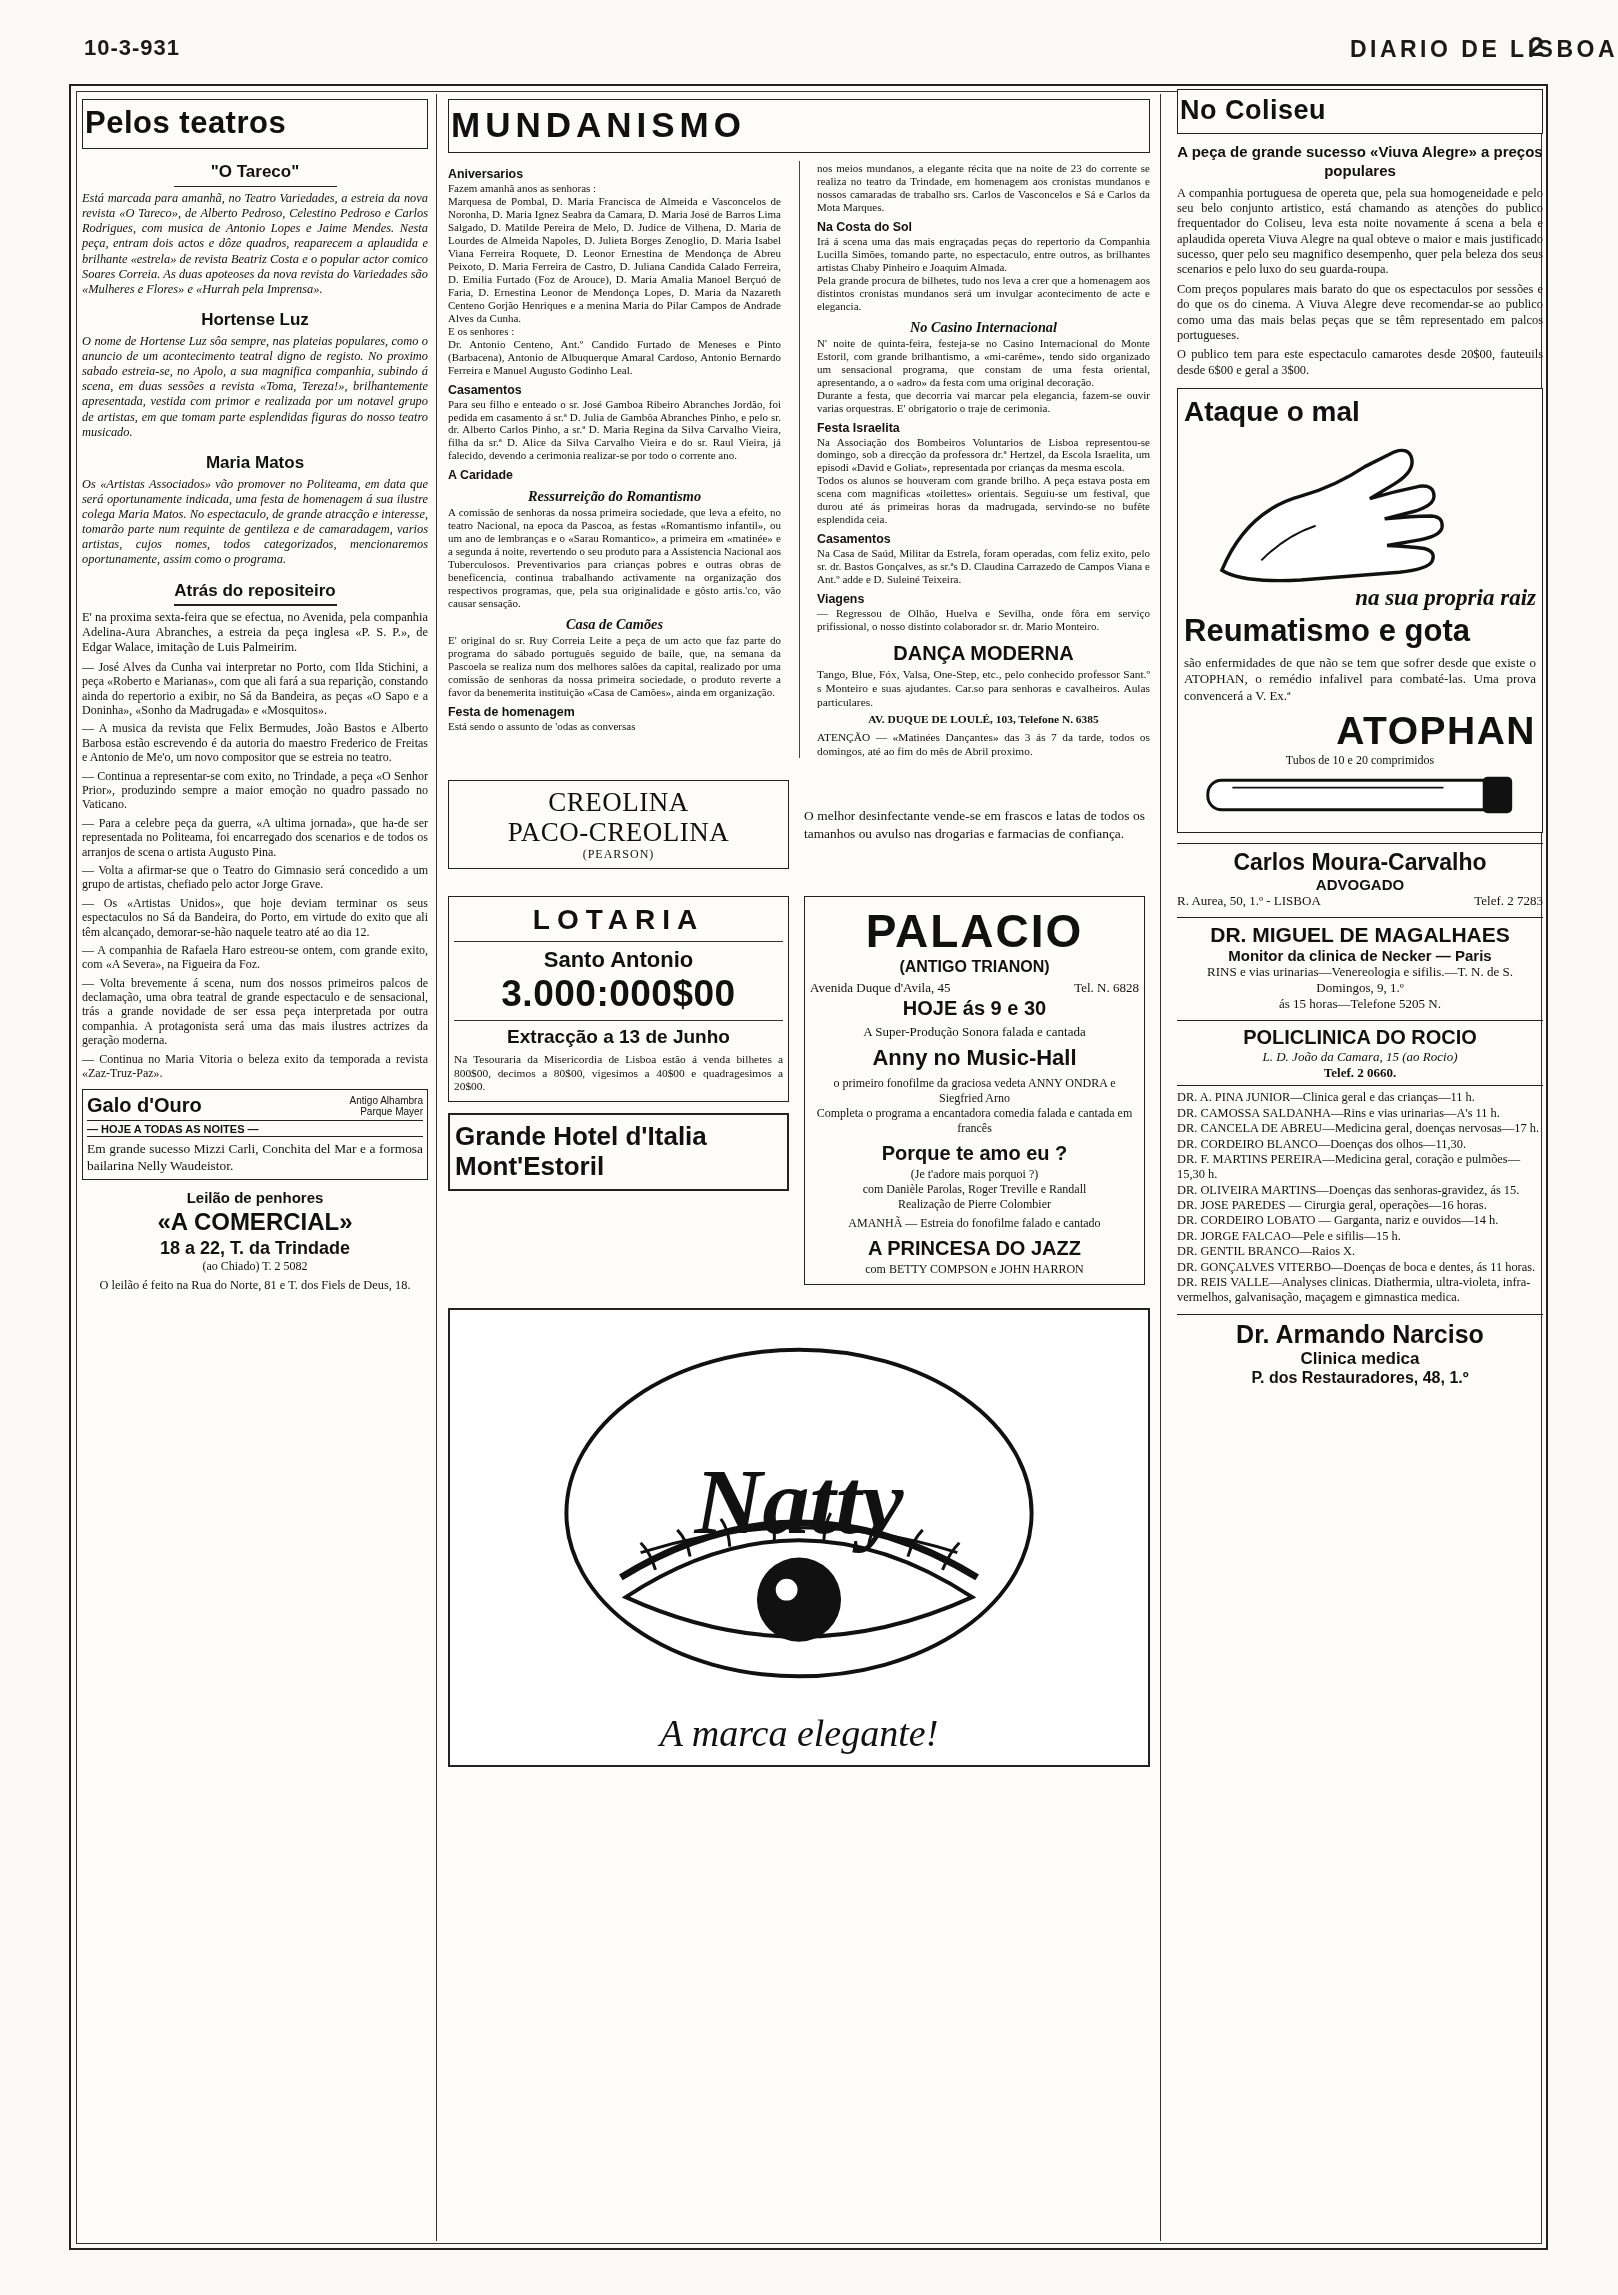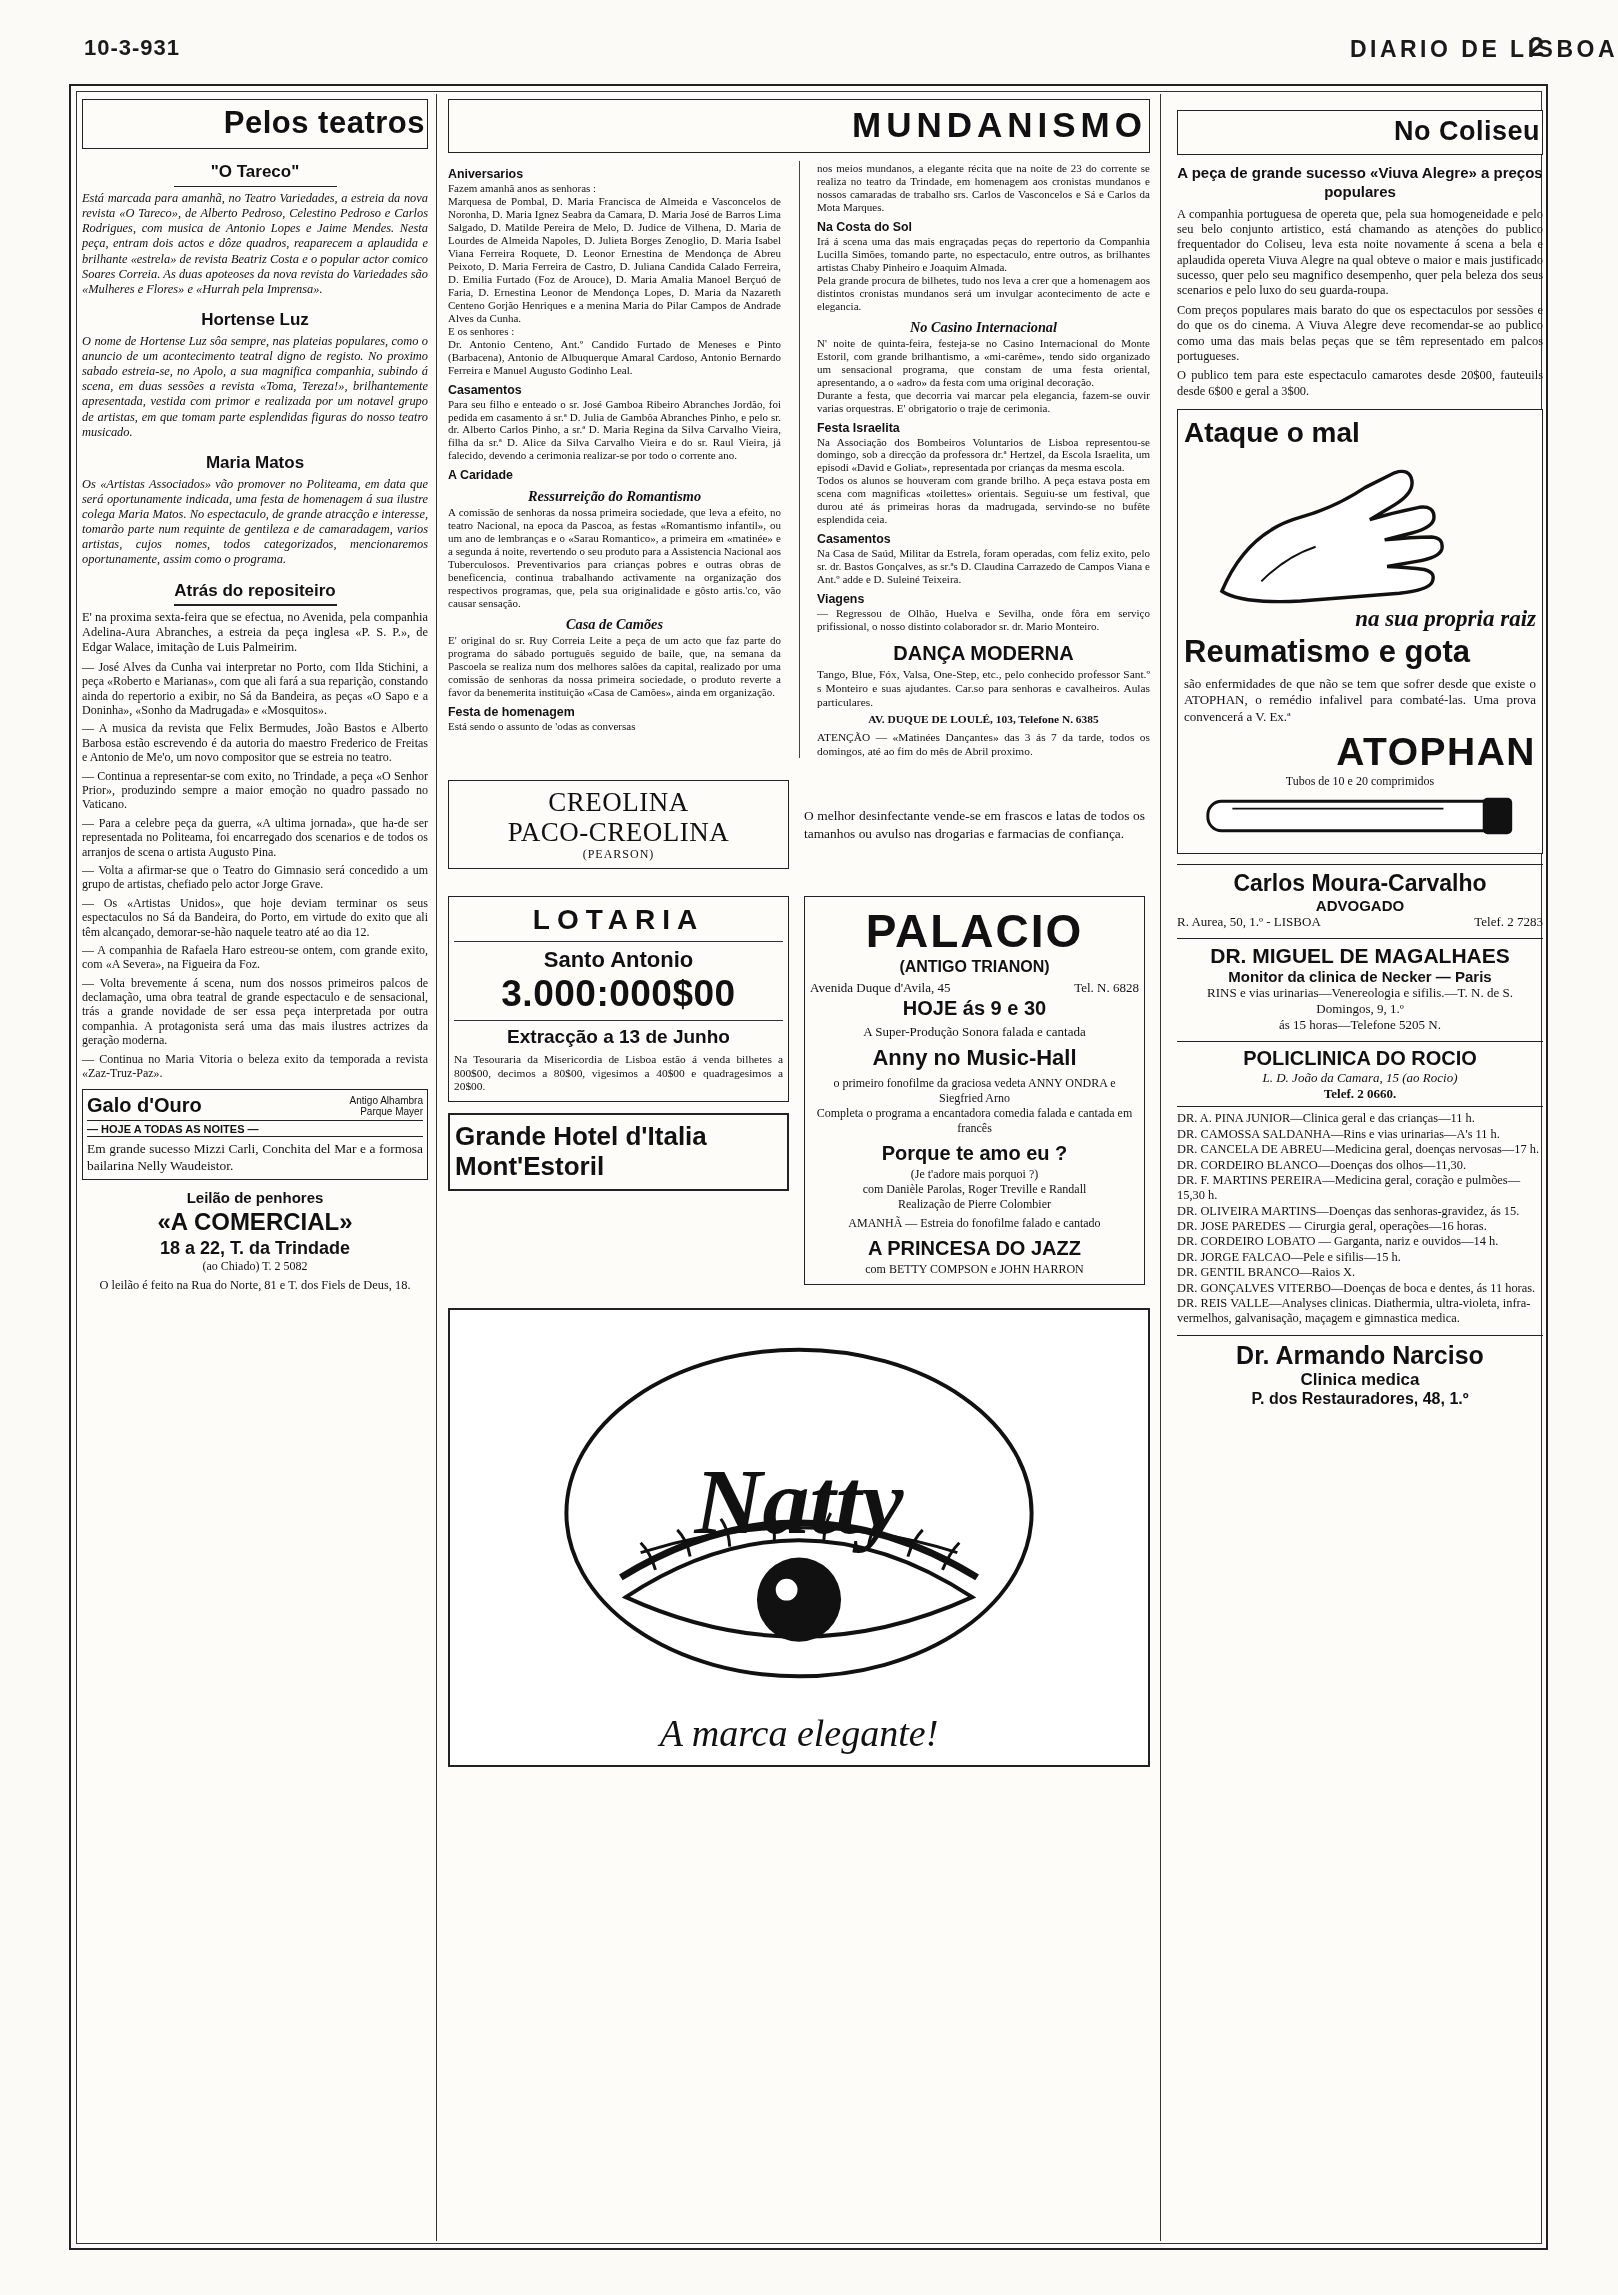--- a/index.html
+++ b/index.html
@@ -9,25 +9,25 @@
   .mast-date{position:absolute;left:84px;top:15px;font-family:"Liberation Sans",sans-serif;font-weight:bold;font-size:22px;letter-spacing:1px;color:#1a1a1a;}
   .mast-title{position:absolute;left:0;width:1618px;text-align:right;top:16px;font-family:"Liberation Sans",sans-serif;font-weight:bold;font-size:23px;letter-spacing:3.5px;color:#1a1a1a;}
   .mast-page{position:absolute;right:74px;top:11px;font-family:"Liberation Sans",sans-serif;font-weight:bold;font-size:28px;color:#1a1a1a;}
 
   .frame{position:absolute;left:69px;top:84px;width:1479px;height:2166px;border:2.5px solid #222;padding:0;box-sizing:border-box;background:#fdfcf9;}
   .frame-inner{position:absolute;inset:4.5px;border:1px solid #333;box-sizing:border-box;}
 
   .col{position:absolute;box-sizing:border-box;}
   .colA{left:82px;top:99px;width:346px;}
   .colM{left:448px;top:99px;width:702px;}
-  .colR{left:1177px;top:110px;width:366px;}
+  .colR{left:1177px;top:89px;width:366px;}
 
   .vrule{position:absolute;width:1px;background:#333;}
 
-  .boxtitle{border:1.5px solid #222;padding:5px 2px 7px;text-align:right;font-family:"Liberation Sans",sans-serif;font-weight:bold;color:#111;background:#fdfcf9;}
+  .boxtitle{border:1.5px solid #222;padding:5px 2px 7px;text-align:left;font-family:"Liberation Sans",sans-serif;font-weight:bold;color:#111;background:#fdfcf9;}
   .boxtitle.t1{font-size:31px;letter-spacing:0.5px;}
   .boxtitle.t2{font-size:35px;letter-spacing:5px;}
   .boxtitle.t3{font-size:27px;letter-spacing:0.5px;}
 
   .secthead{text-align:center;font-family:"Liberation Sans",sans-serif;font-weight:bold;font-size:17px;margin:13px 0 4px;position:relative;}
   .secthead.underline:after{content:"";display:block;width:163px;height:1.5px;background:#222;margin:3.5px auto 0;}
 
   p.body{font-size:12.4px;line-height:1.22;text-align:justify;margin:3px 0 5px;font-style:italic;}
   p.body.np{font-style:normal;}
   p.tight{font-size:12px;line-height:1.2;text-align:justify;margin:2px 0 4px;}

